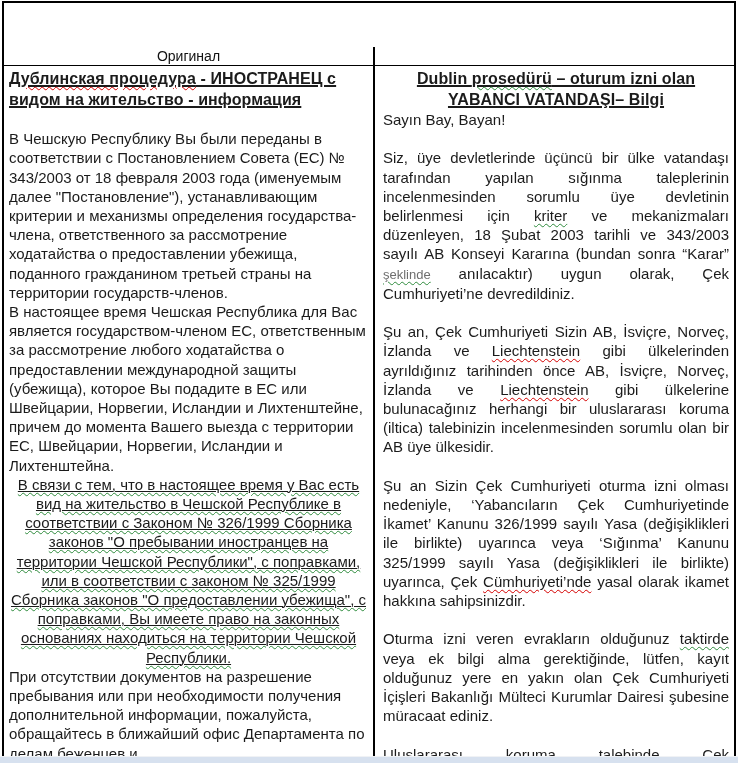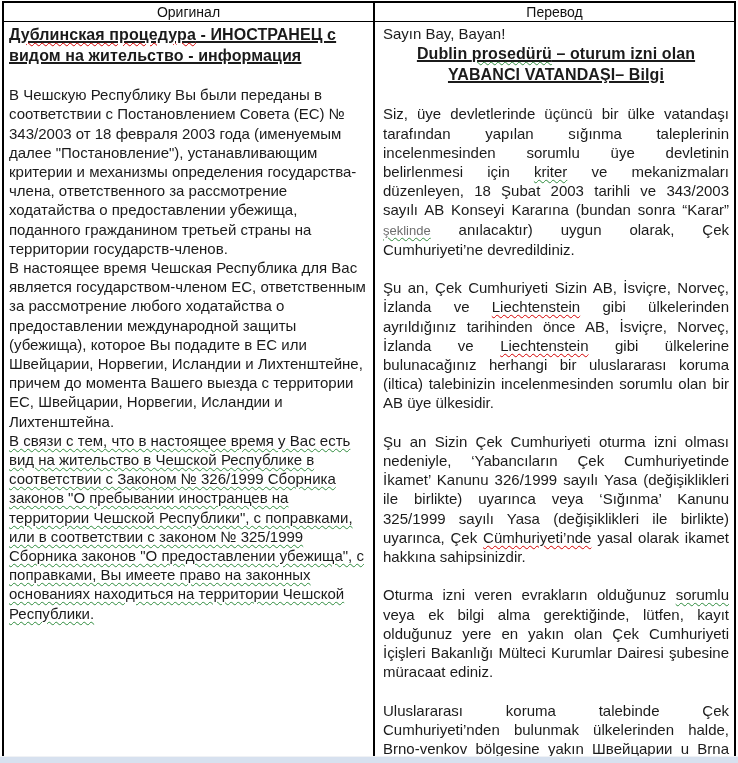--- a/index.html
+++ b/index.html
@@ -6,21 +6,21 @@
   body{
     width:738px;height:763px;overflow:hidden;position:relative;
     background:#ffffff;
     font-family:"Liberation Sans", sans-serif;
     color:#1b1b1b;
   }
   .doc-table{
     position:absolute;top:1px;left:2px;width:734px;height:780px;
     border:2px solid #000;box-sizing:border-box;background:#fff;
   }
-  .header-row{display:flex;border-bottom:1px solid #000;}
+  .header-row{display:flex;border-bottom:1px solid #000;margin-top:44px;}
   .header-cell{
     flex:1;text-align:center;font-size:14px;line-height:18px;
     padding:0;color:#111;
   }
   .header-cell.first{width:371px;flex:none;border-right:2px solid #000;box-sizing:border-box;}
   .body-row{display:flex;height:743px;}
   .cell{
     overflow:hidden;box-sizing:border-box;
     font-size:15px;line-height:19.2px;
     padding:2px 5px 0 5px;
@@ -29,21 +29,21 @@
   .cell-translation{flex:1;padding-left:8px;padding-right:5px;}
   p.block{margin:0;}
   p.spacer{height:19.2px;}
   .title{
     font-size:16px;font-weight:bold;line-height:21px;
     text-decoration:underline;text-decoration-thickness:1.5px;
     letter-spacing:.1px;
   }
   .title-center{text-align:center;}
   .para-justify{text-align:justify;}
-  .underline{text-decoration-thickness:1px;}
+  .underline{text-decoration:underline;text-decoration-thickness:1px;text-align:center;}
   .wavy-red{
     text-decoration-line:underline;text-decoration-style:wavy;
     text-decoration-color:#d40000;text-decoration-thickness:1px;
     text-underline-offset:2px;
   }
   .wavy-green{
     text-decoration-line:underline;text-decoration-style:wavy;
     text-decoration-color:#2e8b3c;text-decoration-thickness:1px;
     text-underline-offset:2px;
   }
@@ -52,40 +52,40 @@
     position:absolute;left:0;bottom:0;width:738px;height:6px;
     border-top:1px solid #f0f2f5;z-index:5;
   }
 </style>
 </head>
 <body>
 
 <div class="doc-table">
   <div class="header-row">
     <div class="header-cell first">Оригинал</div>
-    <div class="header-cell">Перевод</div>
   </div>
   <div class="body-row">
     <div class="cell cell-original" id="col-original">
         <p class="block title"><span class="wavy-red">Дублинская процедура</span><span> - ИНОСТРАНЕЦ с видом на жительство - информация</span></p>
         <p class="block spacer"></p>
         <p class="block "><span>В Чешскую Республику Вы были переданы в соответствии с Постановлением Совета (ЕС) № 343/2003 от 18 февраля 2003 года (именуемым далее "Постановление"), устанавливающим критерии и механизмы определения государства-члена, ответственного за рассмотрение ходатайства о предоставлении убежища, поданного гражданином третьей страны на территории государств-членов.</span></p>
         <p class="block "><span>В настоящее время Чешская Республика для Вас является государством-членом ЕС, ответственным за рассмотрение любого ходатайства о предоставлении международной защиты (убежища), которое Вы подадите в ЕС или Швейцарии, Норвегии, Исландии и Лихтенштейне, причем до момента Вашего выезда с территории ЕС, Швейцарии, Норвегии, Исландии и Лихтенштейна.</span></p>
         <p class="block underline"><span class="wavy-green">В связи с тем, что в настоящее время у Вас есть вид на жительство в Чешской Республике в соответствии с Законом № 326/1999 Сборника законов "О пребывании иностранцев на территории Чешской Республики", с поправками, или в соответствии с законом № 325/1999 Сборника законов "О предоставлении убежища", с поправками, Вы имеете право на законных основаниях находиться на территории Чешской Республики.</span></p>
+        <p class="block "><span>При отсутствии документов на разрешение пребывания или при необходимости получения дополнительной информации, пожалуйста, обращайтесь в ближайший офис Департамента по делам беженцев и</span></p>
       </div>
     <div class="cell cell-translation" id="col-translation">
+        <p class="block title title-center"><span>Dublin </span><span class="wavy-green">prosedürü</span><span> – oturum izni olan YABANCI VATANDAŞI– Bilgi</span></p>
         <p class="block "><span>Sayın Bay, Bayan!</span></p>
-        <p class="block title title-center"><span>Dublin </span><span class="wavy-green">prosedürü</span><span> – oturum izni olan YABANCI VATANDAŞI– Bilgi</span></p>
         <p class="block spacer"></p>
         <p class="block para-justify"><span>Siz, üye devletlerinde üçüncü bir ülke vatandaşı tarafından yapılan sığınma taleplerinin incelenmesinden sorumlu üye devletinin belirlenmesi için </span><span class="wavy-green">kriter</span><span> ve mekanizmaları düzenleyen, 18 Şubat 2003 tarihli ve 343/2003 sayılı AB Konseyi Kararına (bundan sonra “Karar” </span><span class="small-gray wavy-green">şeklinde</span><span> anılacaktır) uygun olarak, Çek Cumhuriyeti’ne devredildiniz.</span></p>
         <p class="block spacer"></p>
         <p class="block para-justify"><span>Şu an, Çek Cumhuriyeti Sizin AB, İsviçre, Norveç, İzlanda ve </span><span class="wavy-red">Liechtenstein</span><span> gibi ülkelerinden ayrıldığınız tarihinden önce AB, İsviçre, Norveç, İzlanda ve </span><span class="wavy-red">Liechtenstein</span><span> gibi ülkelerine bulunacağınız herhangi bir uluslararası koruma (iltica) talebinizin incelenmesinden sorumlu olan bir AB üye ülkesidir.</span></p>
         <p class="block spacer"></p>
         <p class="block para-justify"><span>Şu an Sizin Çek Cumhuriyeti oturma izni olması nedeniyle, ‘Yabancıların Çek Cumhuriyetinde İkamet’ Kanunu 326/1999 sayılı Yasa (değişiklikleri ile birlikte) uyarınca veya ‘Sığınma’ Kanunu 325/1999 sayılı Yasa (değişiklikleri ile birlikte) uyarınca, Çek </span><span class="wavy-red">Cümhuriyeti’nde</span><span> yasal olarak ikamet hakkına sahipsinizdir.</span></p>
         <p class="block spacer"></p>
-        <p class="block para-justify"><span>Oturma izni veren evrakların olduğunuz </span><span class="wavy-green">sorumlu</span><span> veya ek bilgi alma gerektiğinde, lütfen, kayıt olduğunuz yere en yakın olan Çek Cumhuriyeti İçişleri Bakanlığı Mülteci Kurumlar Dairesi şubesine müracaat ediniz.</span></p>
+        <p class="block para-justify"><span>Oturma izni veren evrakların olduğunuz </span><span class="wavy-green">taktirde</span><span> veya ek bilgi alma gerektiğinde, lütfen, kayıt olduğunuz yere en yakın olan Çek Cumhuriyeti İçişleri Bakanlığı Mülteci Kurumlar Dairesi şubesine müracaat ediniz.</span></p>
         <p class="block spacer"></p>
         <p class="block para-justify"><span>Uluslararası koruma talebinde Çek Cumhuriyeti’nden bulunmak ülkelerinden halde, </span><span class="wavy-red">Brno-venkov</span><span> bölgesine yakın </span><span class="wavy-red">Швейцарии</span><span> u </span><span class="wavy-red">Brna</span><span> kasabasındaki iltica talebinde bulunanların kabul merkezine gelebilirsiniz. </span></p>
       </div>
   </div>
 </div>
 
 <div class="bottom-strip" style="background: rgb(215, 225, 239);"></div>
 
 </body></html>

